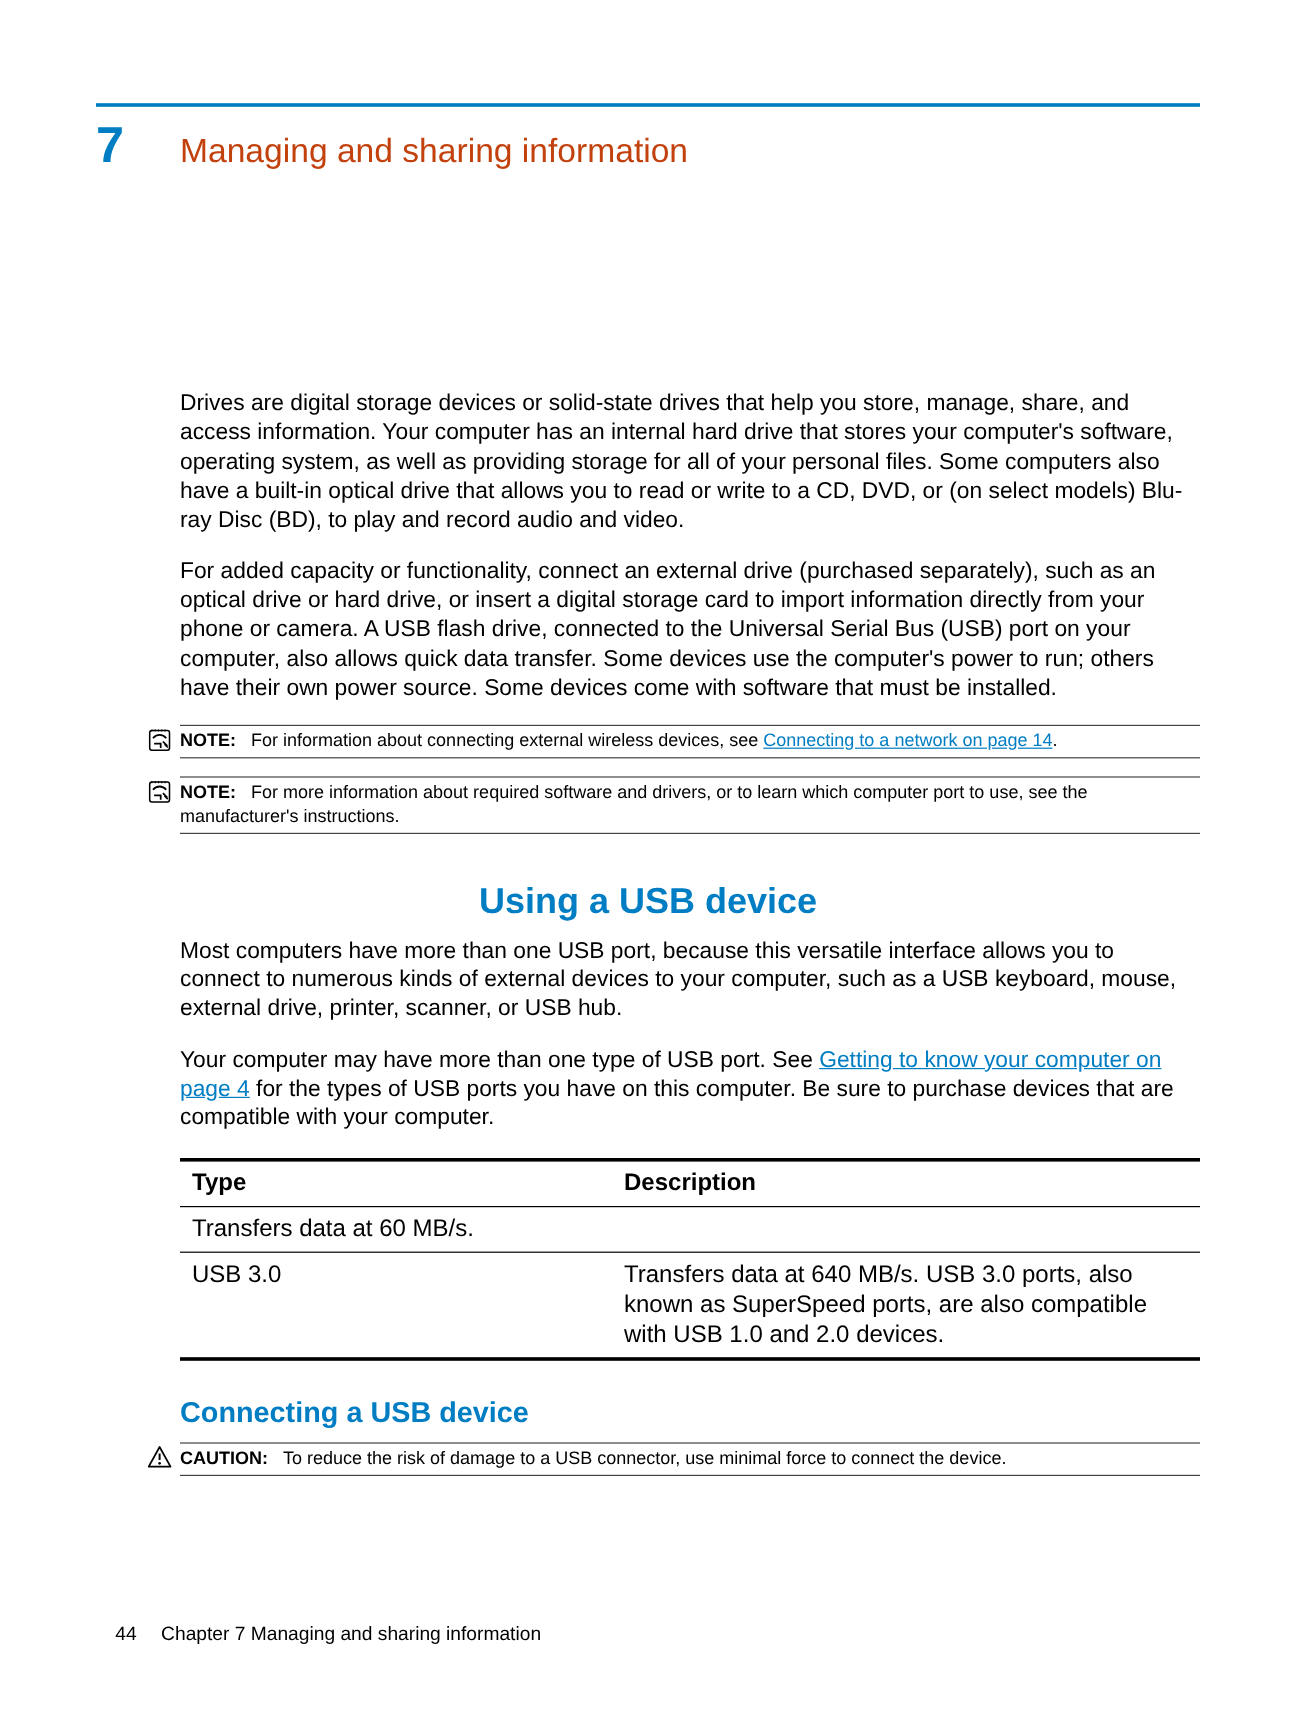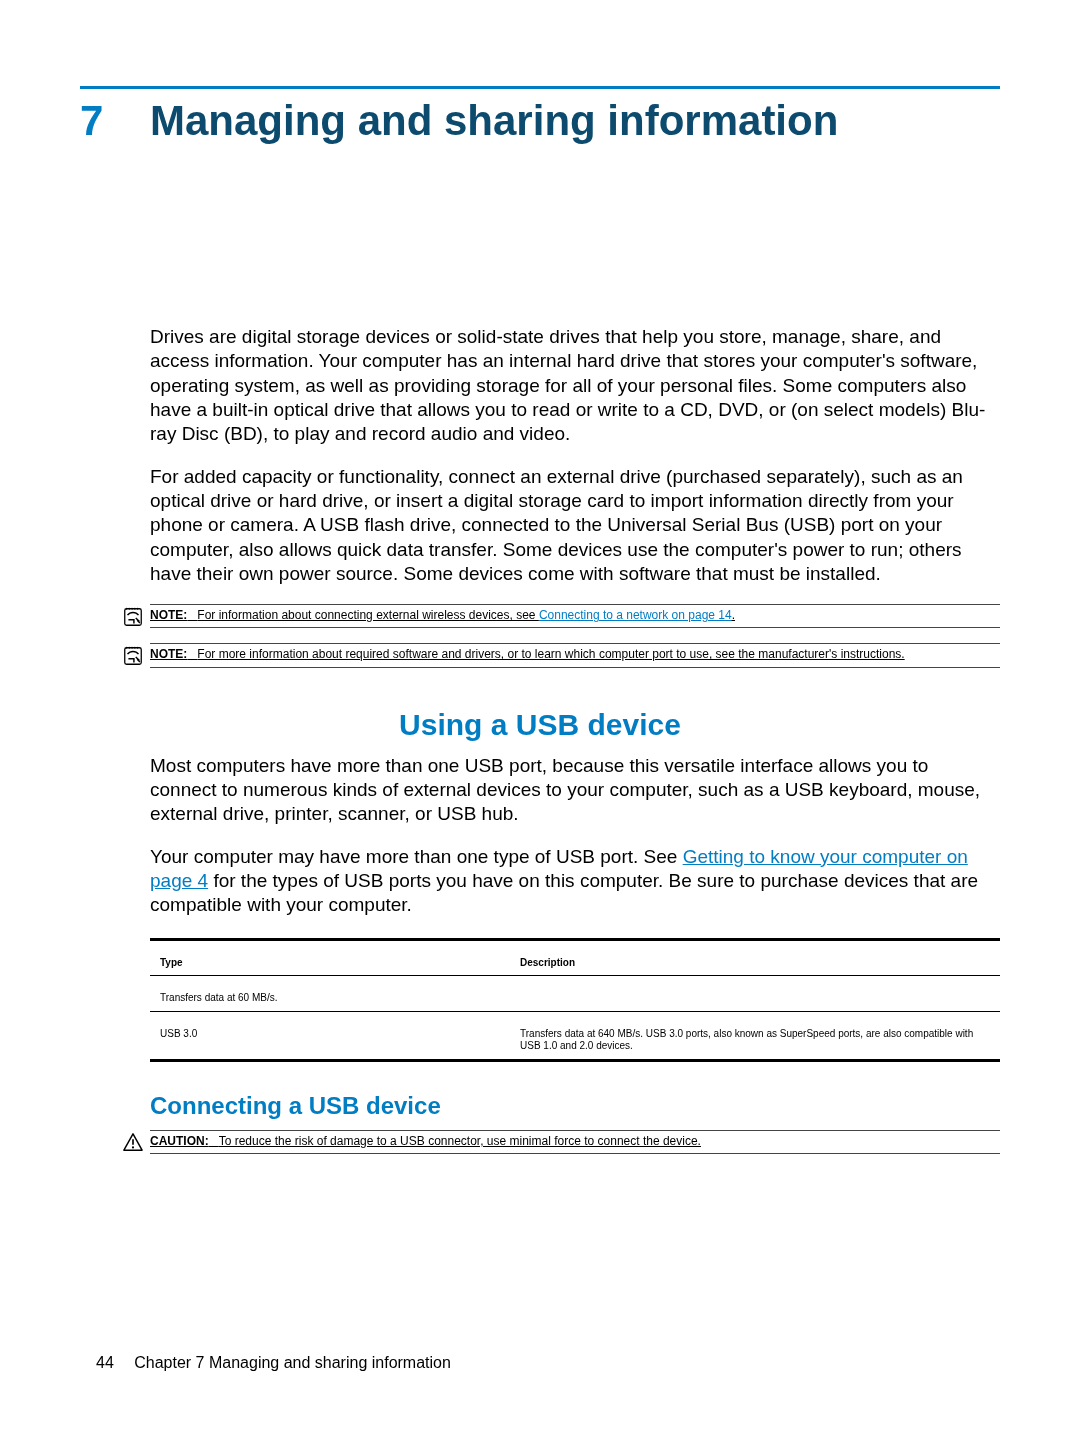--- a/index.html
+++ b/index.html
@@ -31,23 +31,23 @@
     align-items: baseline;
     margin-bottom: 180px;
   }
   .chapter-num {
     font-size: 42px;
     font-weight: 700;
     color: #007dc3;
     width: 70px;
   }
   .chapter-title {
-    font-size: 42px;
-    font-weight: 700;
-    color: #0c4a6e;
+    font-size: 28px;
+    font-weight: 400;
+    color: #c2410c;
   }
   .body-block {
     margin-left: 70px;   
     font-size: 19px;
     line-height: 1.28;
   }
   .para {
     margin: 0 0 18px 0;
   }
   .note-row {
@@ -57,26 +57,25 @@
     margin-bottom: 15px;
   }
   .note-icon {
     width: 28px;
     flex: 0 0 28px;
     padding-top: 2px;
   }
   .note-icon svg { display:block; }
   .note-body {
     flex: 1;
-    font-size: 12px;
+    font-size: 15px;
     line-height: 1.28;
     border-top: 1px solid #444;
     border-bottom: 1px solid #444;
     padding: 3px 0 4px 0;
-    text-decoration: underline;
   }
   .note-lead {
     font-weight: 700;
   }
   .caution-lead { font-weight:700; }
   a.doc-link {
     color: #007dc3;
     text-decoration: underline;
   }
   h2.sec {
@@ -102,23 +101,23 @@
   .usb-table .thick {
     border-top: 3px solid #000;
     height:0; margin:0;
   }
   .usb-table .thin {
     border-top: 1px solid #000;
     height:0; margin:0;
   }
   .usb-row {
     display: flex;
-    font-size: 10px;
+    font-size: 20px;
     line-height: 1.25;
-    padding: 16px 0 6px 10px;
+    padding: 6px 0 6px 10px;
   }
   .usb-row.header { font-weight:700; }
   .col-type { width: 360px; flex: 0 0 360px; }
   .col-desc { flex: 1; padding-right: 10px; }
   .footer {
     position: absolute;
     left: 96px;
     bottom: 65px;
     font-size: 16px;
   }

